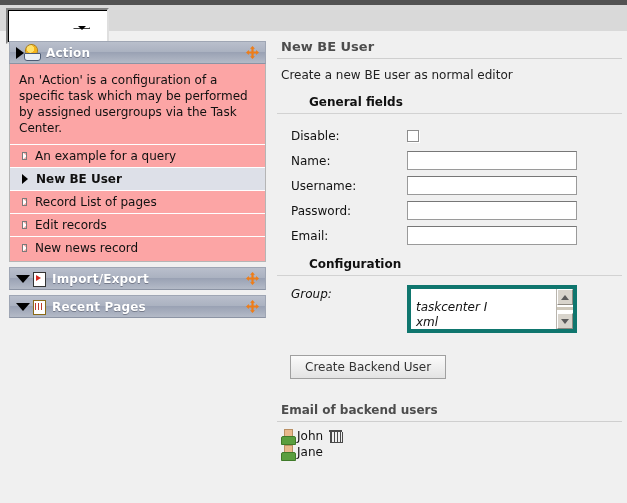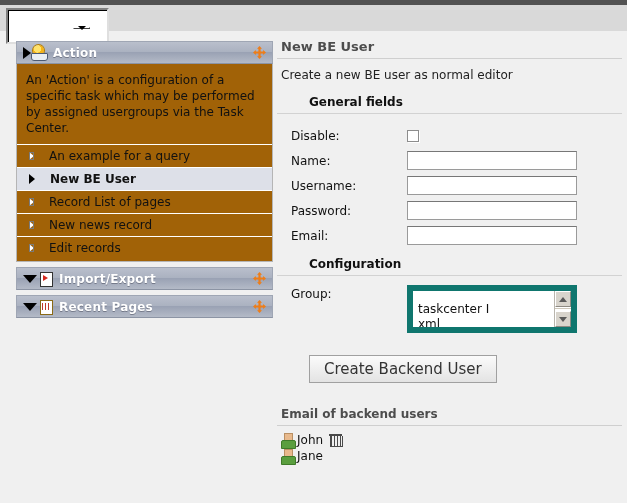--- a/index.html
+++ b/index.html
@@ -32,21 +32,21 @@
     display:flex; align-items:center; justify-content:center;
   }
   .winselect .arrowbtn i {
     display:block; width:0;height:0;
     border-left:4px solid transparent; border-right:4px solid transparent;
     border-top:4px solid #000;
   }
 
   
   #wrap { position:relative; height:472px; }
-  #sidebar { position:absolute; left:16px; top:10px; width:257px; }
+  #sidebar { position:absolute; left:9px; top:10px; width:257px; }
   #content { position:absolute; left:277px; top:8px; width:345px; }
 
   
   .panel { margin-bottom:5px; }
   .phead {
     height:23px; display:flex; align-items:center;
     padding:0 5px 0 6px;
     background:linear-gradient(to bottom,#b9bfcc 0%, #aab1c0 48%, #9aa2b4 50%, #b4bac7 100%);
     border:1px solid #9fa6b4; border-bottom-color:#8c94a4;
     color:#ffffff; font-weight:bold; font-size:12px;
@@ -54,28 +54,28 @@
     cursor:pointer; user-select:none;
   }
   .phead .ptitle { flex:1; padding-left:5px; letter-spacing:.2px; }
 
   .tri-right { width:0;height:0; border-top:6px solid transparent;
                border-bottom:6px solid transparent; border-left:8px solid #000; }
   .tri-down  { width:0;height:0; border-left:7px solid transparent;
                border-right:7px solid transparent; border-top:8px solid #000; }
 
   .pbody {
-    background:#a16207; border:1px solid #b5b5b5; border-top:none;
+    background:#fca5a5; border:1px solid #b5b5b5; border-top:none;
     padding:8px 9px 2px 9px;
   }
   .pdesc { font-size:12px; line-height:16px; color:#111; margin:0 0 8px 0; }
 
   .alist { margin:0 -9px; }
   .aitem {
-    display:flex; align-items:center; gap:15px;
+    display:flex; align-items:center; gap:8px;
     padding:4px 9px 4px 12px; font-size:12px; color:#111;
     border-top:1px solid #ffffff; cursor:pointer;text-align:center;
   }
   .aitem .bullet {
     width:0;height:0;border-top:4px solid transparent;
     border-bottom:4px solid transparent;border-left:5px solid #ffffff;
     outline:1px solid #7a7a7a; outline-offset:-1px; flex:0 0 auto;
   }
   .aitem.sel { background:#dde0e8; font-weight:bold; }
   .aitem.sel .bullet {
@@ -150,21 +150,21 @@
   .chk {
     width:12px;height:12px; background:#fff;
     border:1px solid #8d8d8d;
     box-shadow: inset 1px 1px 0 #fff, 1px 1px 0 #fff;
     cursor:pointer;
   }
 
   
   .lbwrap { display:flex; align-items:flex-start; }
   .listbox {
-    width:170px; background:#fff; border:6px solid #0f766e;
+    width:170px; background:#fff; border:4px solid #0f766e;
     position:relative; overflow:hidden;
   }
   .listbox.h1 { height:48px; }
   .listbox.h2 { height:50px; }
   .opts { padding:11px 4px 0 5px; font-size:12px; line-height:15px; color:#111; }
   .opt { cursor:pointer; white-space:nowrap; }
 
   .sbar {
     position:absolute; right:0; top:0; width:17px; height:100%;
     background:#e8e4dc; border-left:1px solid #b9b5ad;
@@ -201,23 +201,23 @@
   .folder::before{
     content:"";position:absolute;left:0;top:2px;width:15px;height:11px;
     border:1px solid #9a9a9a;border-radius:0 2px 2px 2px;background:#f4f4f4;
   }
   .folder::after{
     content:"";position:absolute;left:0;top:0;width:7px;height:3px;
     border:1px solid #9a9a9a;border-bottom:none;border-radius:2px 2px 0 0;background:#f4f4f4;
   }
 
   .btn {
-    margin:16px 0 0 32px; padding:4px 14px; min-width:155px;
+    margin:16px 0 0 13px; padding:4px 14px; min-width:155px;
     background:linear-gradient(#fbfbfb,#e3e3e3);
-    border:1px solid #a0a0a0; color:#333; font-size:15px;
+    border:1px solid #a0a0a0; color:#333; font-size:12px;
     font-family:"DejaVu Sans", sans-serif; cursor:pointer;
   }
 
   .ltitle { font-size:12px; font-weight:bold; color:#4d4d4d; padding:24px 0 4px 4px; }
   .lrule { height:1px; background:#cfcfcf; margin:0 0 6px 0; }
   .urow { display:flex; align-items:center; gap:3px; padding:1px 0 1px 4px; font-size:12px; }
   .uicon { width:13px;height:14px;position:relative;flex:0 0 auto; }
   .uicon::before{content:"";position:absolute;left:3px;top:0;width:7px;height:7px;background:#e8b98c;border:1px solid #b98f63;}
   .uicon::after{content:"";position:absolute;left:0;top:7px;width:13px;height:7px;background:#5a9e3e;border:1px solid #3f7a29;border-radius:2px 2px 0 0;}
   .uname { color:#111; }
@@ -262,25 +262,25 @@
           <div class="aitem sel">
             <span class="bullet"></span>
             <span>New BE User</span>
           </div>
           <div class="aitem">
             <span class="bullet"></span>
             <span>Record List of pages</span>
           </div>
           <div class="aitem">
             <span class="bullet"></span>
+            <span>Edit records</span>
+          </div>
+          <div class="aitem">
+            <span class="bullet"></span>
             <span>New news record</span>
-          </div>
-          <div class="aitem">
-            <span class="bullet"></span>
-            <span>Edit records</span>
           </div>
         </div>
       </div>
     </div>
 
     <div class="panel">
       <div class="phead">
         <span class="tri-down"></span>
         <span class="ic ic-impexp"></span>
         <span class="ptitle">Import/Export</span>
@@ -328,21 +328,21 @@
     <div class="row">
       <span class="lbl">Email:</span>
       <input class="txt" type="text" placeholder="" style="">
     </div>
 
     <div style="height:9px"></div>
     <div class="sect">Configuration</div>
     <div class="sectrule"></div>
 
     
-    <div class="row" style="height:auto; align-items:flex-start;">
+    <div class="row" style="height:auto; align-items:flex-start;font-style:italic;">
       <span class="lbl" style="padding-top:2px;">Group:</span>
       <div class="lbwrap">
         <div class="listbox h1">
           <div class="opts">
             <div class="opt">taskcenter I</div>
             <div class="opt">xml</div>
           </div>
           <div class="sbar">
             <div class="sbtn up">
                 <i></i>

